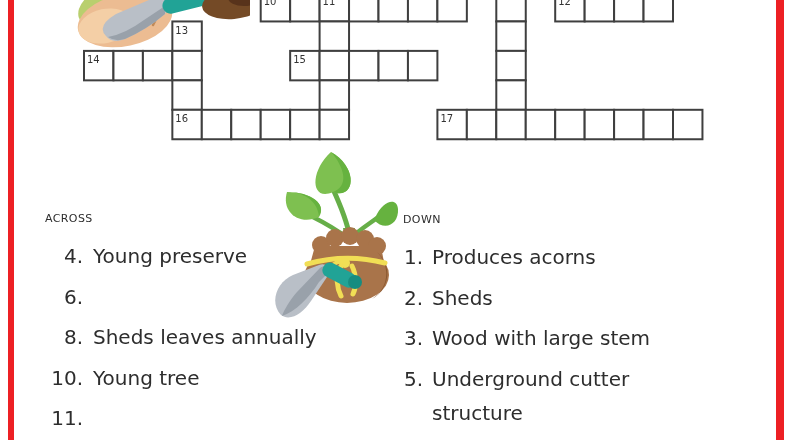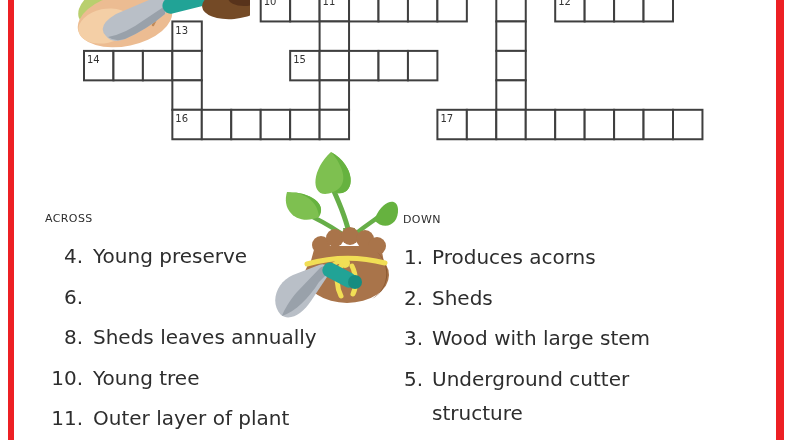--- a/index.html
+++ b/index.html
@@ -143,21 +143,20 @@
   <div class="clue">
     <span class="num">8.</span>
     <span class="txt">Sheds leaves annually</span>
   </div>
   <div class="clue">
     <span class="num">10.</span>
     <span class="txt">Young tree</span>
   </div>
   <div class="clue">
     <span class="num">11.</span>
-    <span class="txt">Outer layer of plant</span>
   </div>
 </div>
 
 <div class="clue-col" id="down-col">
   <div class="clue-head">DOWN</div>
   <div class="clue">
     <span class="num">1.</span>
     <span class="txt">Produces acorns</span>
   </div>
   <div class="clue">

